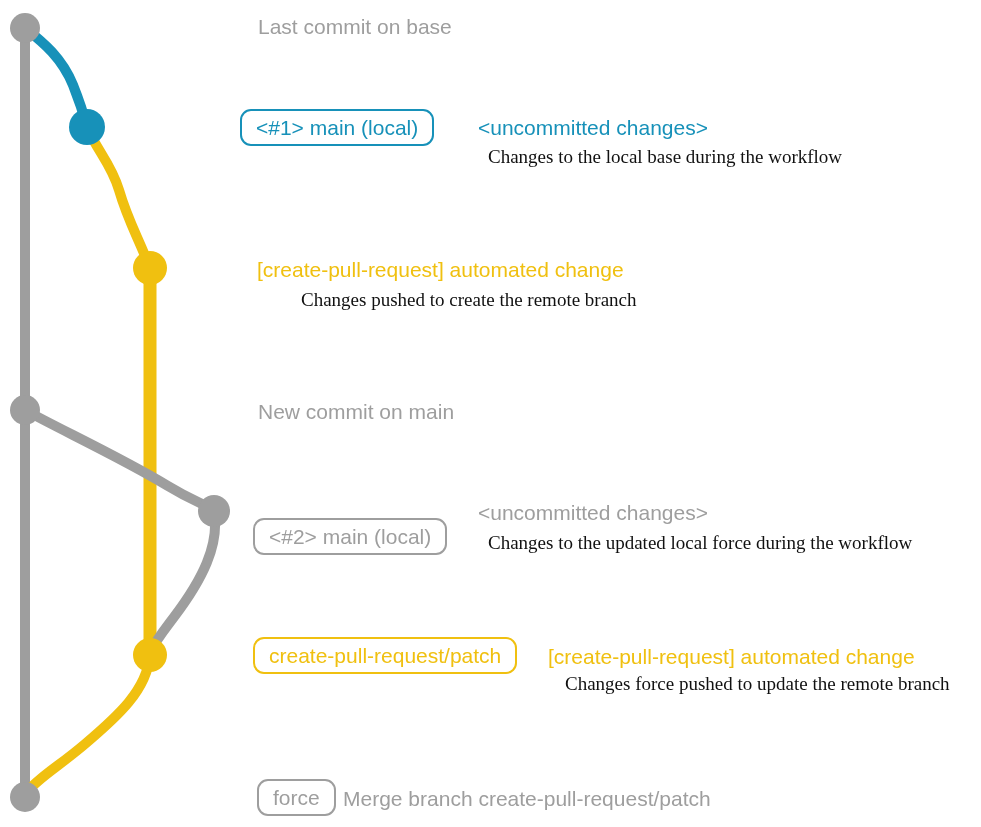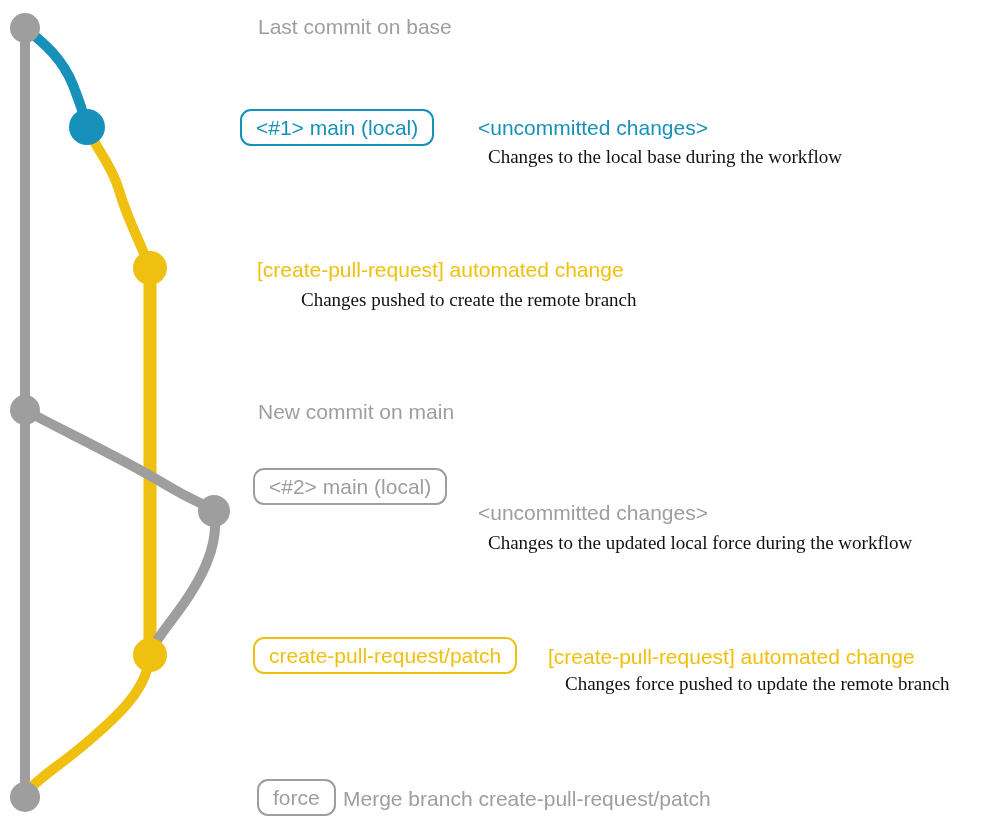--- a/index.html
+++ b/index.html
@@ -83,21 +83,21 @@
 
   <div class="badge blue" style="left:240px; top:109px;">&lt;#1&gt; main (local)</div>
   <div class="tag blue" style="left:478px; top:115px;">&lt;uncommitted changes&gt;</div>
   <div class="desc" style="left:488px; top:146px;">Changes to the local base during the workflow</div>
 
   <div class="tag yellow" style="left:257px; top:257px;">[create-pull-request] automated change</div>
   <div class="desc" style="left:269px; top:289px;margin-left:32px;">Changes pushed to create the remote branch</div>
 
   <div class="title" style="left:258px; top:399px;">New commit on main</div>
 
-  <div class="badge gray" style="left:253px; top:468px;">&lt;#2&gt; main (local)</div>
+  <div class="badge gray" style="left:253px; top:518px;">&lt;#2&gt; main (local)</div>
   <div class="tag gray" style="left:478px; top:500px;">&lt;uncommitted changes&gt;</div>
   <div class="desc" style="left:488px; top:532px;">Changes to the updated local force during the workflow</div>
 
   <div class="badge yellow" style="left:253px; top:637px;">create-pull-request/patch</div>
   <div class="tag yellow" style="left:548px; top:644px;">[create-pull-request] automated change</div>
   <div class="desc" style="left:565px; top:673px;">Changes force pushed to update the remote branch</div>
 
   <div class="badge gray" style="left:257px; top:779px;">force</div>
   <div class="tag gray" style="left:343px; top:786px;">Merge branch create-pull-request/patch</div>
 

